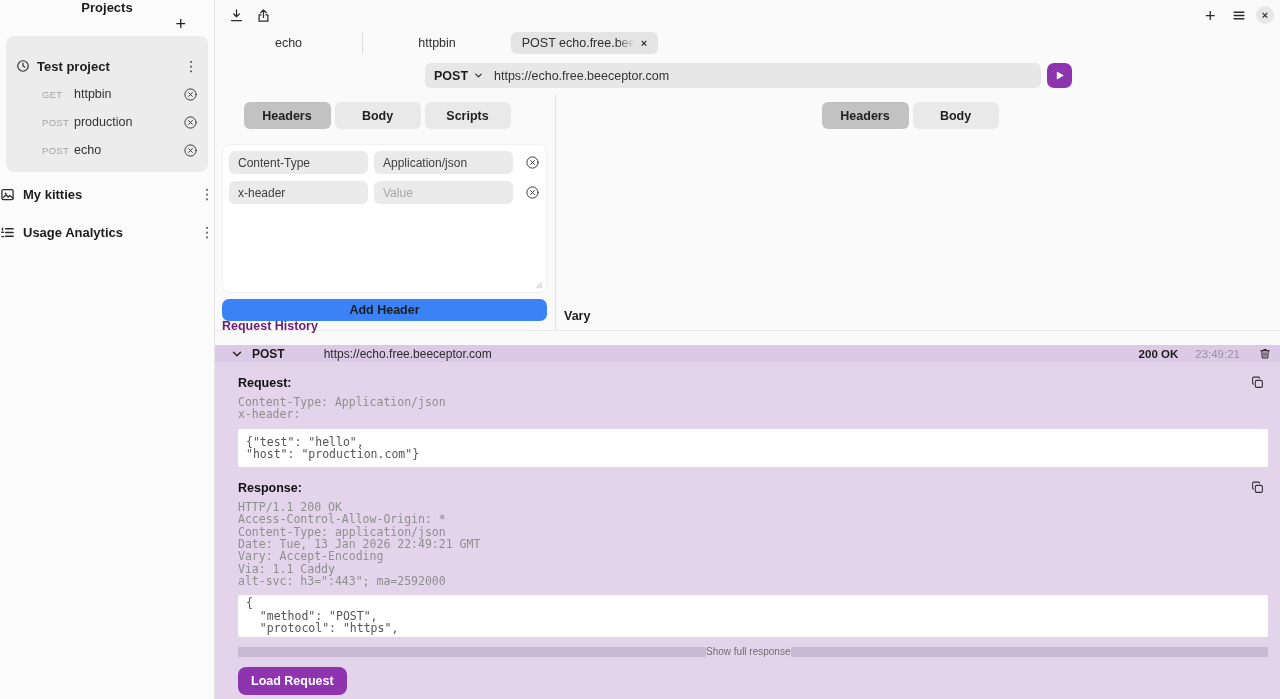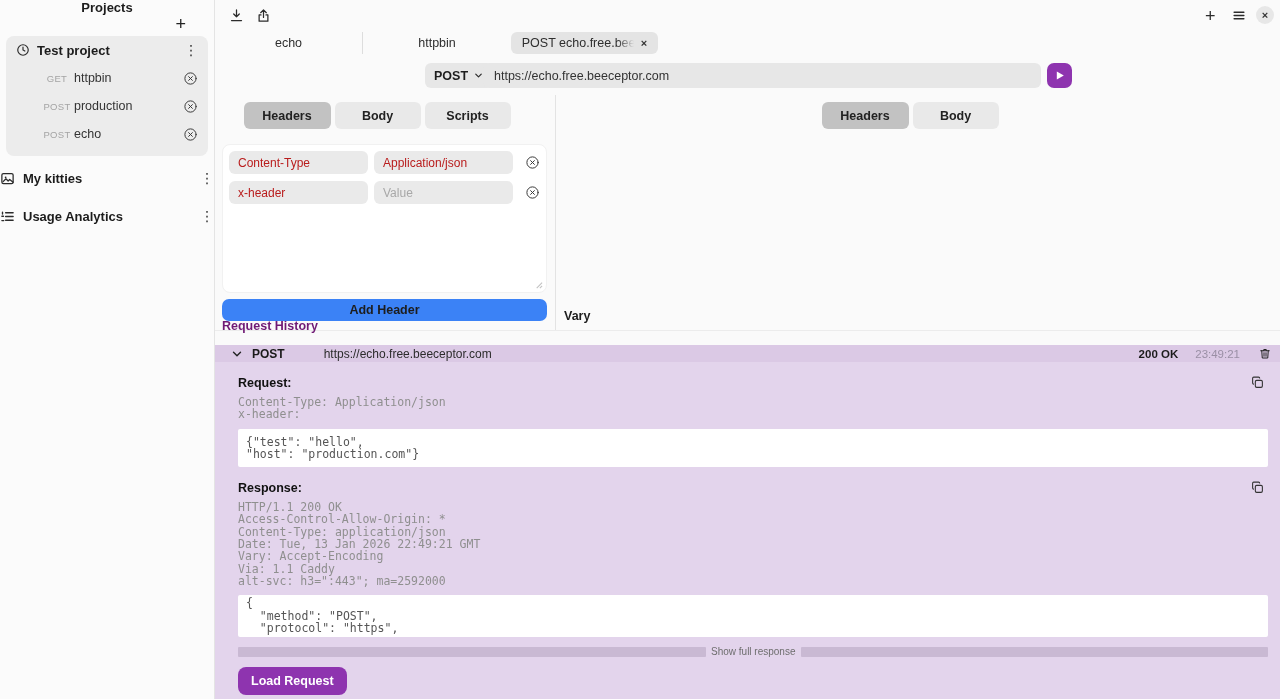--- a/index.html
+++ b/index.html
@@ -5,21 +5,21 @@
   * { margin:0; padding:0; box-sizing:border-box; }
   html,body { width:1280px; height:699px; }
   body { font-family:"Liberation Sans", sans-serif; background:#fafafa; color:#222; overflow:hidden; }
   .app { position:relative; width:1280px; height:699px; }
 
   
   .sidebar { position:absolute; left:0; top:0; width:215px; height:699px; background:#fbfbfb; border-right:1px solid #e4e4e4; }
   .sb-header { height:30px; display:flex; align-items:center; padding:0 28px;flex-direction:column; }
   .sb-title { font-size:13px; font-weight:bold; color:#1c1c1c; }
   .sb-plus { margin-left:auto; font-size:18px; font-weight:400; color:#222; cursor:pointer; line-height:1; }
-  .sb-group { margin:6px 6px 0 6px; background:#ececec; border-radius:8px; padding:0 0 8px;text-align:center; }
+  .sb-group { margin:6px 6px 0 6px; background:#ececec; border-radius:8px; padding:16px 0 8px; }
   .sb-group-title { height:28px; display:flex; align-items:center; padding:0 10px; gap:7px; }
   .sb-group-name { font-size:13px; font-weight:bold; color:#1c1c1c; }
   .kebab { margin-left:auto; font-size:14px; color:#333; letter-spacing:0; cursor:pointer; line-height:1; }
   .sb-item { height:28px; display:flex; align-items:center; padding:0 10px 0 36px; }
   .sb-method { width:30px; font-size:9.5px; color:#a4a4a4; letter-spacing:.3px; }
   .sb-item-name { font-size:12.5px; color:#333; margin-left:2px; }
   .xcircle { margin-left:auto; display:flex; cursor:pointer; color:#3a3a3a; }
   .sb-row { height:32px; display:flex; align-items:center; padding:0 0; gap:8px; margin-top:6px; }
   .sb-row:first-of-type { margin-top:10px; }
   .sb-row-label { font-size:13px; font-weight:bold; color:#1c1c1c; }
@@ -46,21 +46,21 @@
   .panels { position:absolute; left:0; top:95px; width:1065px; height:236px; display:flex; border-bottom:1px solid #ececec; }
   .left-panel { position:relative; width:340px; height:100%; }
   .right-panel { position:relative; flex:1; height:100%; border-left:1px solid #e3e3e3; }
   .seg-tabs { position:absolute; top:7px; left:0; right:16px; display:flex; justify-content:center; gap:4px; }
   .seg { height:27px; border:none; border-radius:6px; background:#e9e9e9; font-size:12.5px; font-weight:bold; color:#222; cursor:pointer; font-family:"Liberation Sans",sans-serif; }
   .seg.w87 { width:87px; } .seg.w86 { width:86px; }
   .seg.active { background:#c2c2c2; }
 
   .hdr-card { position:absolute; left:7px; right:8px; top:49px; height:149px; background:#fff; border:1px solid #f1f1f1; border-radius:8px; padding:6px; }
   .hdr-row { display:flex; align-items:center; gap:6px; margin-bottom:7px; }
-  .hdr-input { width:139px; height:23px; background:#eaeaea; border:none; border-radius:6px; padding:0 9px; font-size:12px; color:#b91c1c; font-family:"Liberation Sans",sans-serif; }
+  .hdr-input { width:139px; height:23px; background:#eaeaea; border:none; border-radius:6px; padding:0 9px; font-size:12px; color:#404040; font-family:"Liberation Sans",sans-serif; }
   .hdr-input::placeholder { color:#a8a8a8; }
   .grip { position:absolute; right:3px; bottom:3px; color:#c2c2c2; }
   .add-header { position:absolute; left:7px; right:8px; top:204px; height:22px; background:#3b82f6; border:none; border-radius:7px; font-size:12.5px; font-weight:bold; color:#1d1d1d; cursor:pointer; font-family:"Liberation Sans",sans-serif; }
   .ready { position:absolute; left:8px; bottom:7px; font-size:12.5px; font-weight:bold; color:#1d1d1d; }
 
   .history-label { position:absolute; left:7px; top:319px; font-size:12.5px; font-weight:bold; color:#701a75; }
   .history { position:absolute; left:0; top:345px; width:1065px; height:354px; background:#e3d4ec; overflow:hidden; }
   .h-head { height:17px; background:#dbc9e5; display:flex; align-items:center; padding:0 9px 0 16px; gap:9px; cursor:pointer; }
   .h-chevron { display:flex; color:#222; }
   .h-method { font-size:12px; font-weight:bold; color:#1a1a1a; }
@@ -69,21 +69,21 @@
   .h-time { font-size:11.5px; color:#9a8fa5; margin-left:8px; }
   .h-trash { margin-left:10px; display:flex; color:#222; cursor:pointer; }
   .h-content { padding:0 16px 0 23px; }
   .h-section-row { display:flex; align-items:flex-start; margin-top:14px; }
   .h-sec-label { font-size:12.5px; font-weight:bold; color:#111; }
   .h-copy { margin-left:auto; display:flex; color:#333; cursor:pointer; }
   .mono { font-family:"DejaVu Sans Mono",monospace; }
   .h-mono { margin-top:6px; font-size:11.5px; line-height:12.3px; color:#8f8f8f; white-space:pre; }
   .h-codebox { margin-top:8px; margin-right:-4px; background:#fff; border-radius:2px; padding:7px 8px; font-size:11.5px; line-height:12.3px; color:#555; white-space:pre; }
   .h-codebox.tight { padding:2px 8px 3px; }
-  .h-bar { display:flex; align-items:center; margin-top:9px; margin-right:-4px; gap:5px; }
+  .h-bar { display:flex; align-items:center; margin-top:9px; margin-right:-4px; }
   .strip { height:10px; background:#c9b9d3; border-radius:1px; }
   .strip.l { width:468px; } .strip.r { flex:1; }
   .h-bar-label { font-size:10px; color:#6e6e6e; white-space:nowrap; cursor:pointer; }
   .load-btn { margin-top:10px; background:#8e34af; color:#fff; border:none; border-radius:8px; padding:7px 13px; font-size:12.5px; font-weight:bold; cursor:pointer; font-family:"Liberation Sans",sans-serif; }
 
   svg { display:block; }
 </style>
 </head>
 <body>
 

